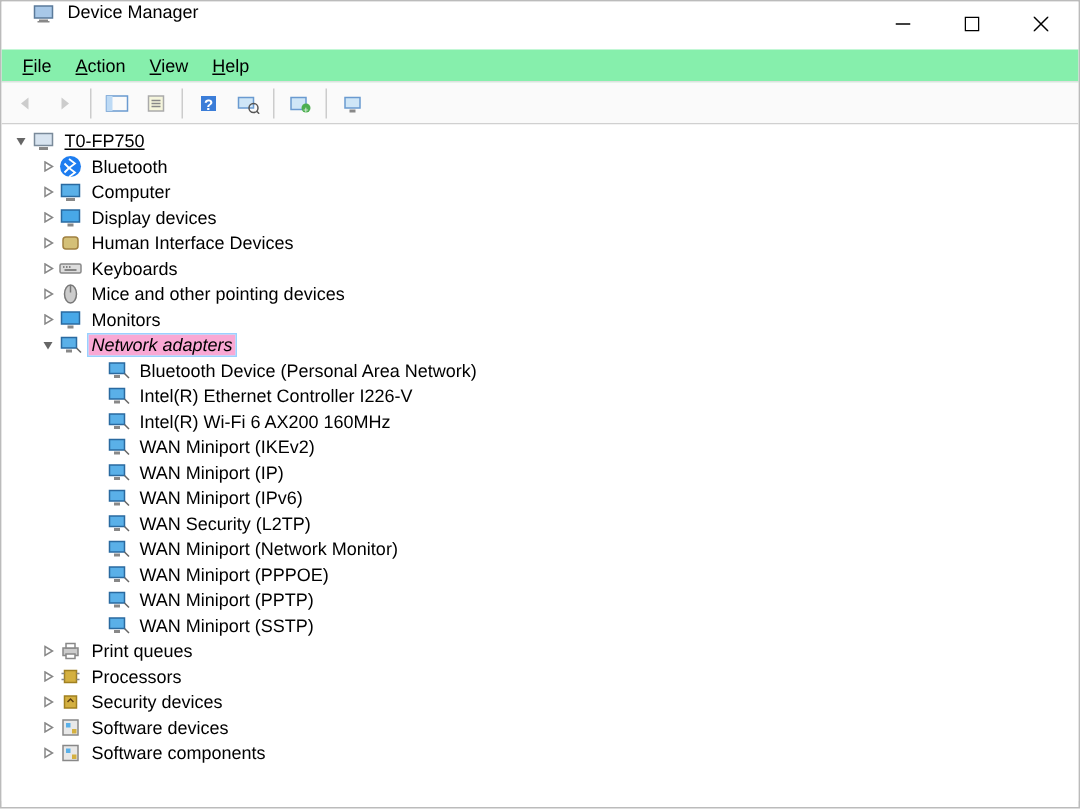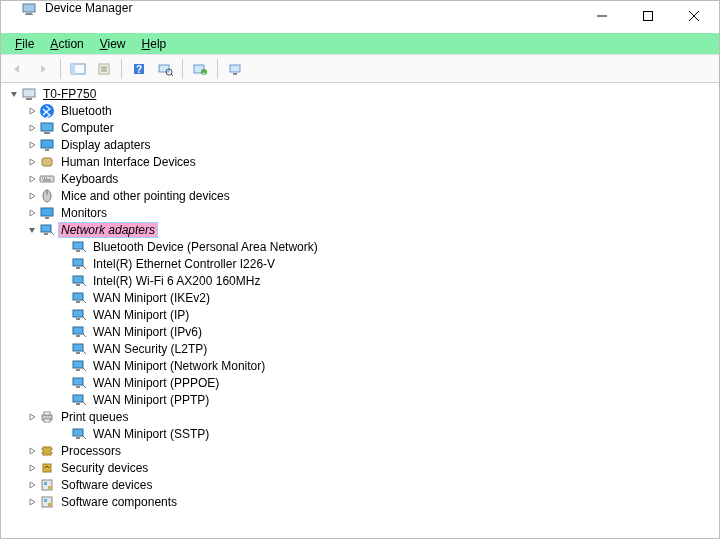--- a/index.html
+++ b/index.html
@@ -252,21 +252,21 @@
           <svg viewBox="0 0 8 8">
             <path d="M2 1 L7 4 L2 7 Z" fill="none" stroke="#888"></path>
           </svg>
         </span>
     <span class="nicon">
           <svg width="16" height="16" viewBox="0 0 16 16">
             <rect x="2" y="3" width="12" height="8" fill="#48a8e8" stroke="#2a6aa0"></rect>
             <rect x="6" y="12" width="4" height="2" fill="#888"></rect>
           </svg>
         </span>
-    <span class="nlabel">Display adapters</span>
+    <span class="nlabel">Display devices</span>
   </li>
       <li class="node lvl1">
     <span class="chev">
           <svg viewBox="0 0 8 8">
             <path d="M2 1 L7 4 L2 7 Z" fill="none" stroke="#888"></path>
           </svg>
         </span>
     <span class="nicon">
           <svg width="16" height="16" viewBox="0 0 16 16">
             <rect x="3" y="4" width="10" height="8" rx="2" fill="#d4c078" stroke="#a08040"></rect>
@@ -437,46 +437,46 @@
         <span class="chev none"></span>
         <span class="nicon">
           <svg width="16" height="16" viewBox="0 0 16 16">
             <rect x="2" y="3" width="10" height="7" fill="#5ab0e8" stroke="#2a6aa0"></rect>
             <rect x="5" y="11" width="4" height="2" fill="#888"></rect>
             <path d="M12 10 L15 13" stroke="#666"></path>
           </svg>
         </span>
         <span class="nlabel">WAN Miniport (PPTP)</span>
       </li>
+      <li class="node lvl2">
+        <span class="chev none"></span>
+        <span class="nicon">
+          <svg width="16" height="16" viewBox="0 0 16 16">
+            <rect x="2" y="3" width="10" height="7" fill="#5ab0e8" stroke="#2a6aa0"></rect>
+            <rect x="5" y="11" width="4" height="2" fill="#888"></rect>
+            <path d="M12 10 L15 13" stroke="#666"></path>
+          </svg>
+        </span>
+        <span class="nlabel">WAN Miniport (SSTP)</span>
+      </li>
       <li class="node lvl1">
     <span class="chev">
           <svg viewBox="0 0 8 8">
             <path d="M2 1 L7 4 L2 7 Z" fill="none" stroke="#888"></path>
           </svg>
         </span>
     <span class="nicon">
           <svg width="16" height="16" viewBox="0 0 16 16">
             <rect x="3" y="6" width="10" height="5" fill="#ccc" stroke="#888"></rect>
             <rect x="5" y="3" width="6" height="3" fill="#fff" stroke="#888"></rect>
             <rect x="5" y="10" width="6" height="3" fill="#fff" stroke="#888"></rect>
           </svg>
         </span>
     <span class="nlabel">Print queues</span>
   </li>
-      <li class="node lvl2">
-        <span class="chev none"></span>
-        <span class="nicon">
-          <svg width="16" height="16" viewBox="0 0 16 16">
-            <rect x="2" y="3" width="10" height="7" fill="#5ab0e8" stroke="#2a6aa0"></rect>
-            <rect x="5" y="11" width="4" height="2" fill="#888"></rect>
-            <path d="M12 10 L15 13" stroke="#666"></path>
-          </svg>
-        </span>
-        <span class="nlabel">WAN Miniport (SSTP)</span>
-      </li>
       <li class="node lvl1">
     <span class="chev">
           <svg viewBox="0 0 8 8">
             <path d="M2 1 L7 4 L2 7 Z" fill="none" stroke="#888"></path>
           </svg>
         </span>
     <span class="nicon">
           <svg width="16" height="16" viewBox="0 0 16 16">
             <rect x="4" y="4" width="8" height="8" fill="#d4b040" stroke="#a08020"></rect>
             <line x1="2" y1="6" x2="4" y2="6" stroke="#888"></line>

